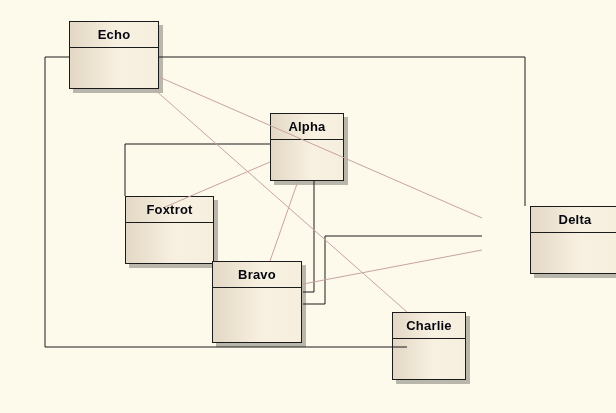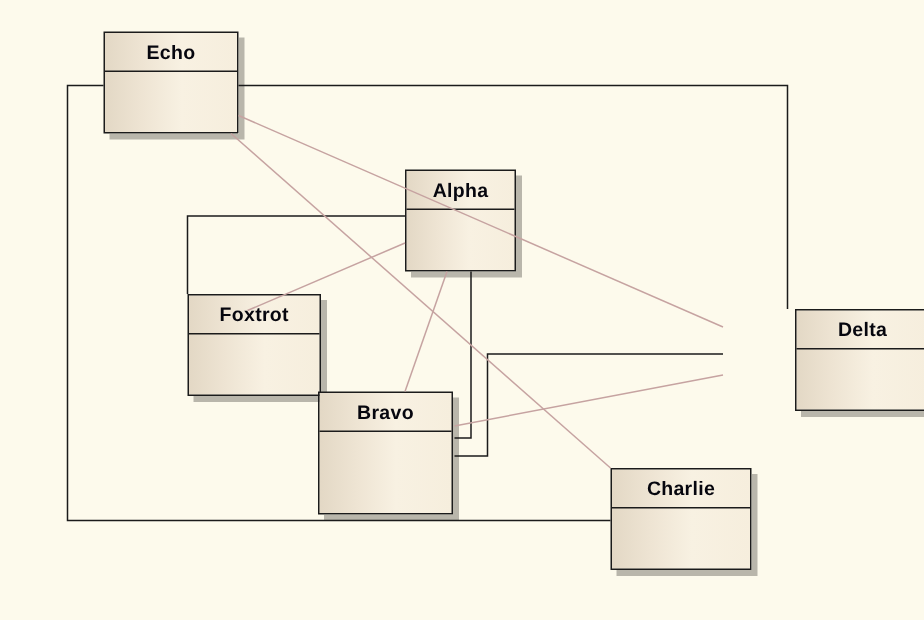--- a/index.html
+++ b/index.html
@@ -71,21 +71,21 @@
     <div class="body"></div>
   </div>
 
   <div class="node" style="left: 212px; top: 261px; width: 90px; height: 82px;">
     <div class="title">
       <span>Bravo</span>
     </div>
     <div class="body"></div>
   </div>
 
-  <div class="node" style="left: 407px; top: 312px; width: 94px; height: 68px;">
+  <div class="node" style="left: 392px; top: 312px; width: 74px; height: 68px;">
     <div class="title">
       <span>Charlie</span>
     </div>
     <div class="body"></div>
   </div>
 
   <svg class="edges-layer" id="edges-layer" viewBox="0 0 616 413" xmlns="http://www.w3.org/2000/svg">
       <polyline points="69,57 45,57 45,347 407,347" fill="none" stroke="#1b1b1b" stroke-width="1"></polyline>
       <polyline points="159,57 525,57 525,206" fill="none" stroke="#1b1b1b" stroke-width="1"></polyline>
       <polyline points="270,144 125,144 125,196" fill="none" stroke="#1b1b1b" stroke-width="1"></polyline>

